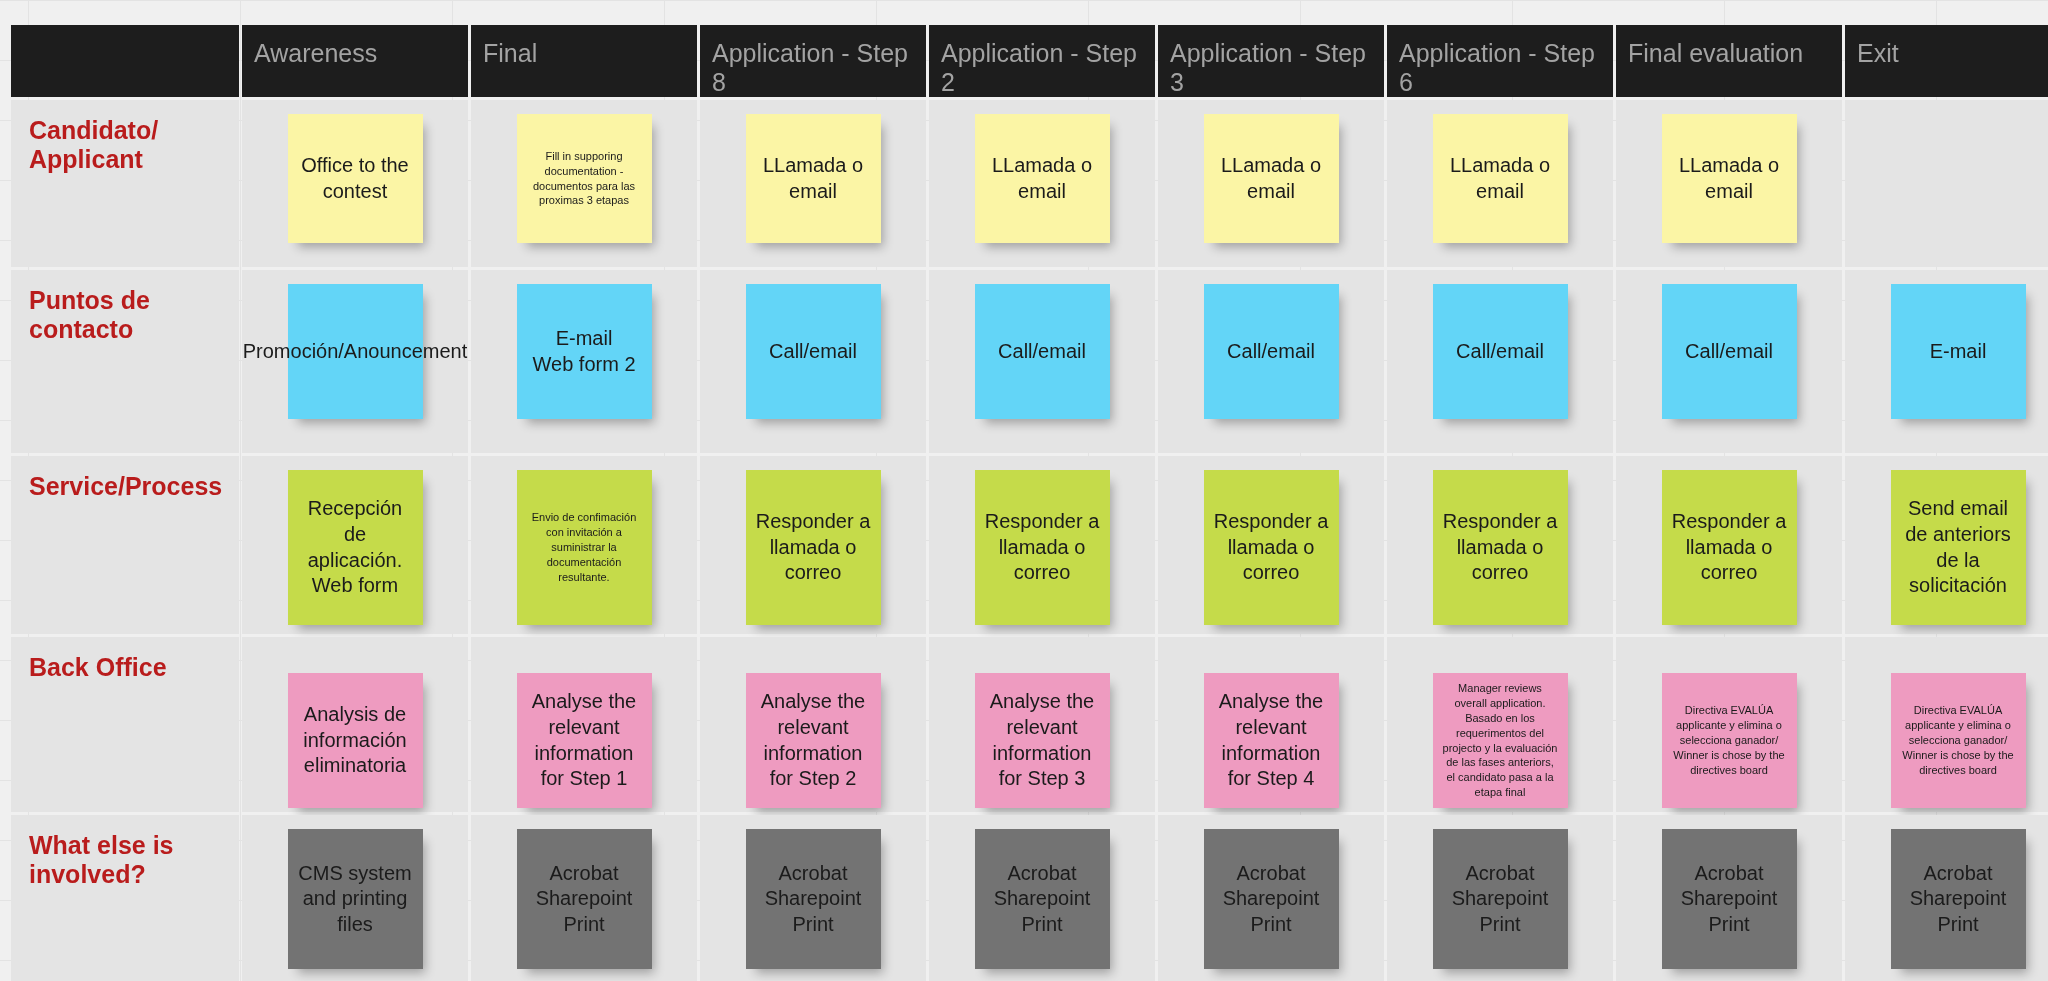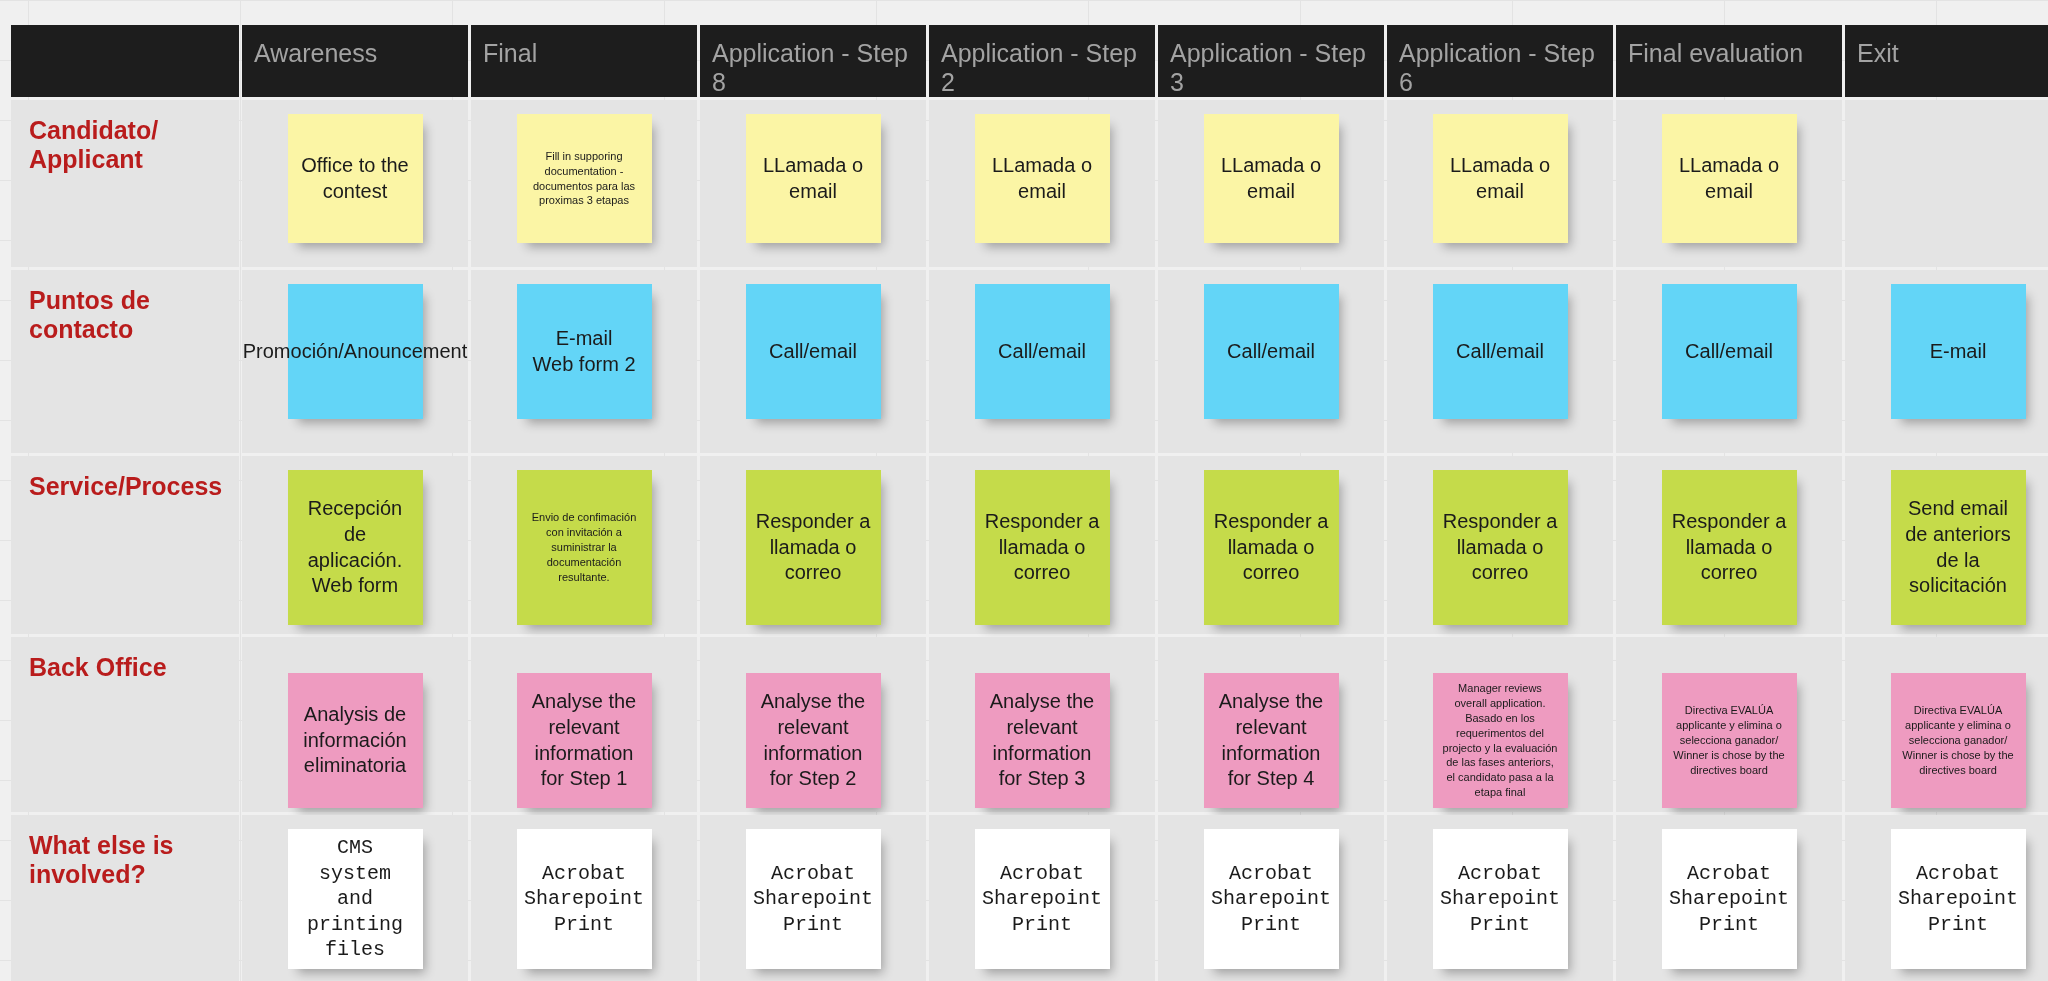--- a/index.html
+++ b/index.html
@@ -80,21 +80,21 @@
     box-shadow: 6px 8px 10px -4px rgba(0,0,0,0.30);
     color:#1b1b1b;
     line-height:1.28;
     font-size:20px;
     white-space:pre-line;
   }
   .note.yellow{background:#fbf5a5;}
   .note.blue{background:#63d5f7;}
   .note.green{background:#c5db4a;}
   .note.pink{background:#ee9bc0;}
-  .note.white{background:#ffffff;font-family:Liberation Mono, monospace;}
+  .note.white{background:#737373;}
 
   .sz-yellow{width:135px;height:129px;}
   .sz-blue{width:135px;height:135px;}
   .sz-green{width:135px;height:155px;}
   .sz-pink{width:135px;height:135px;margin-top:36px;}
   .sz-white{width:135px;height:140px;}
 
   .tiny{font-size:11px;line-height:1.35;}
 
   

